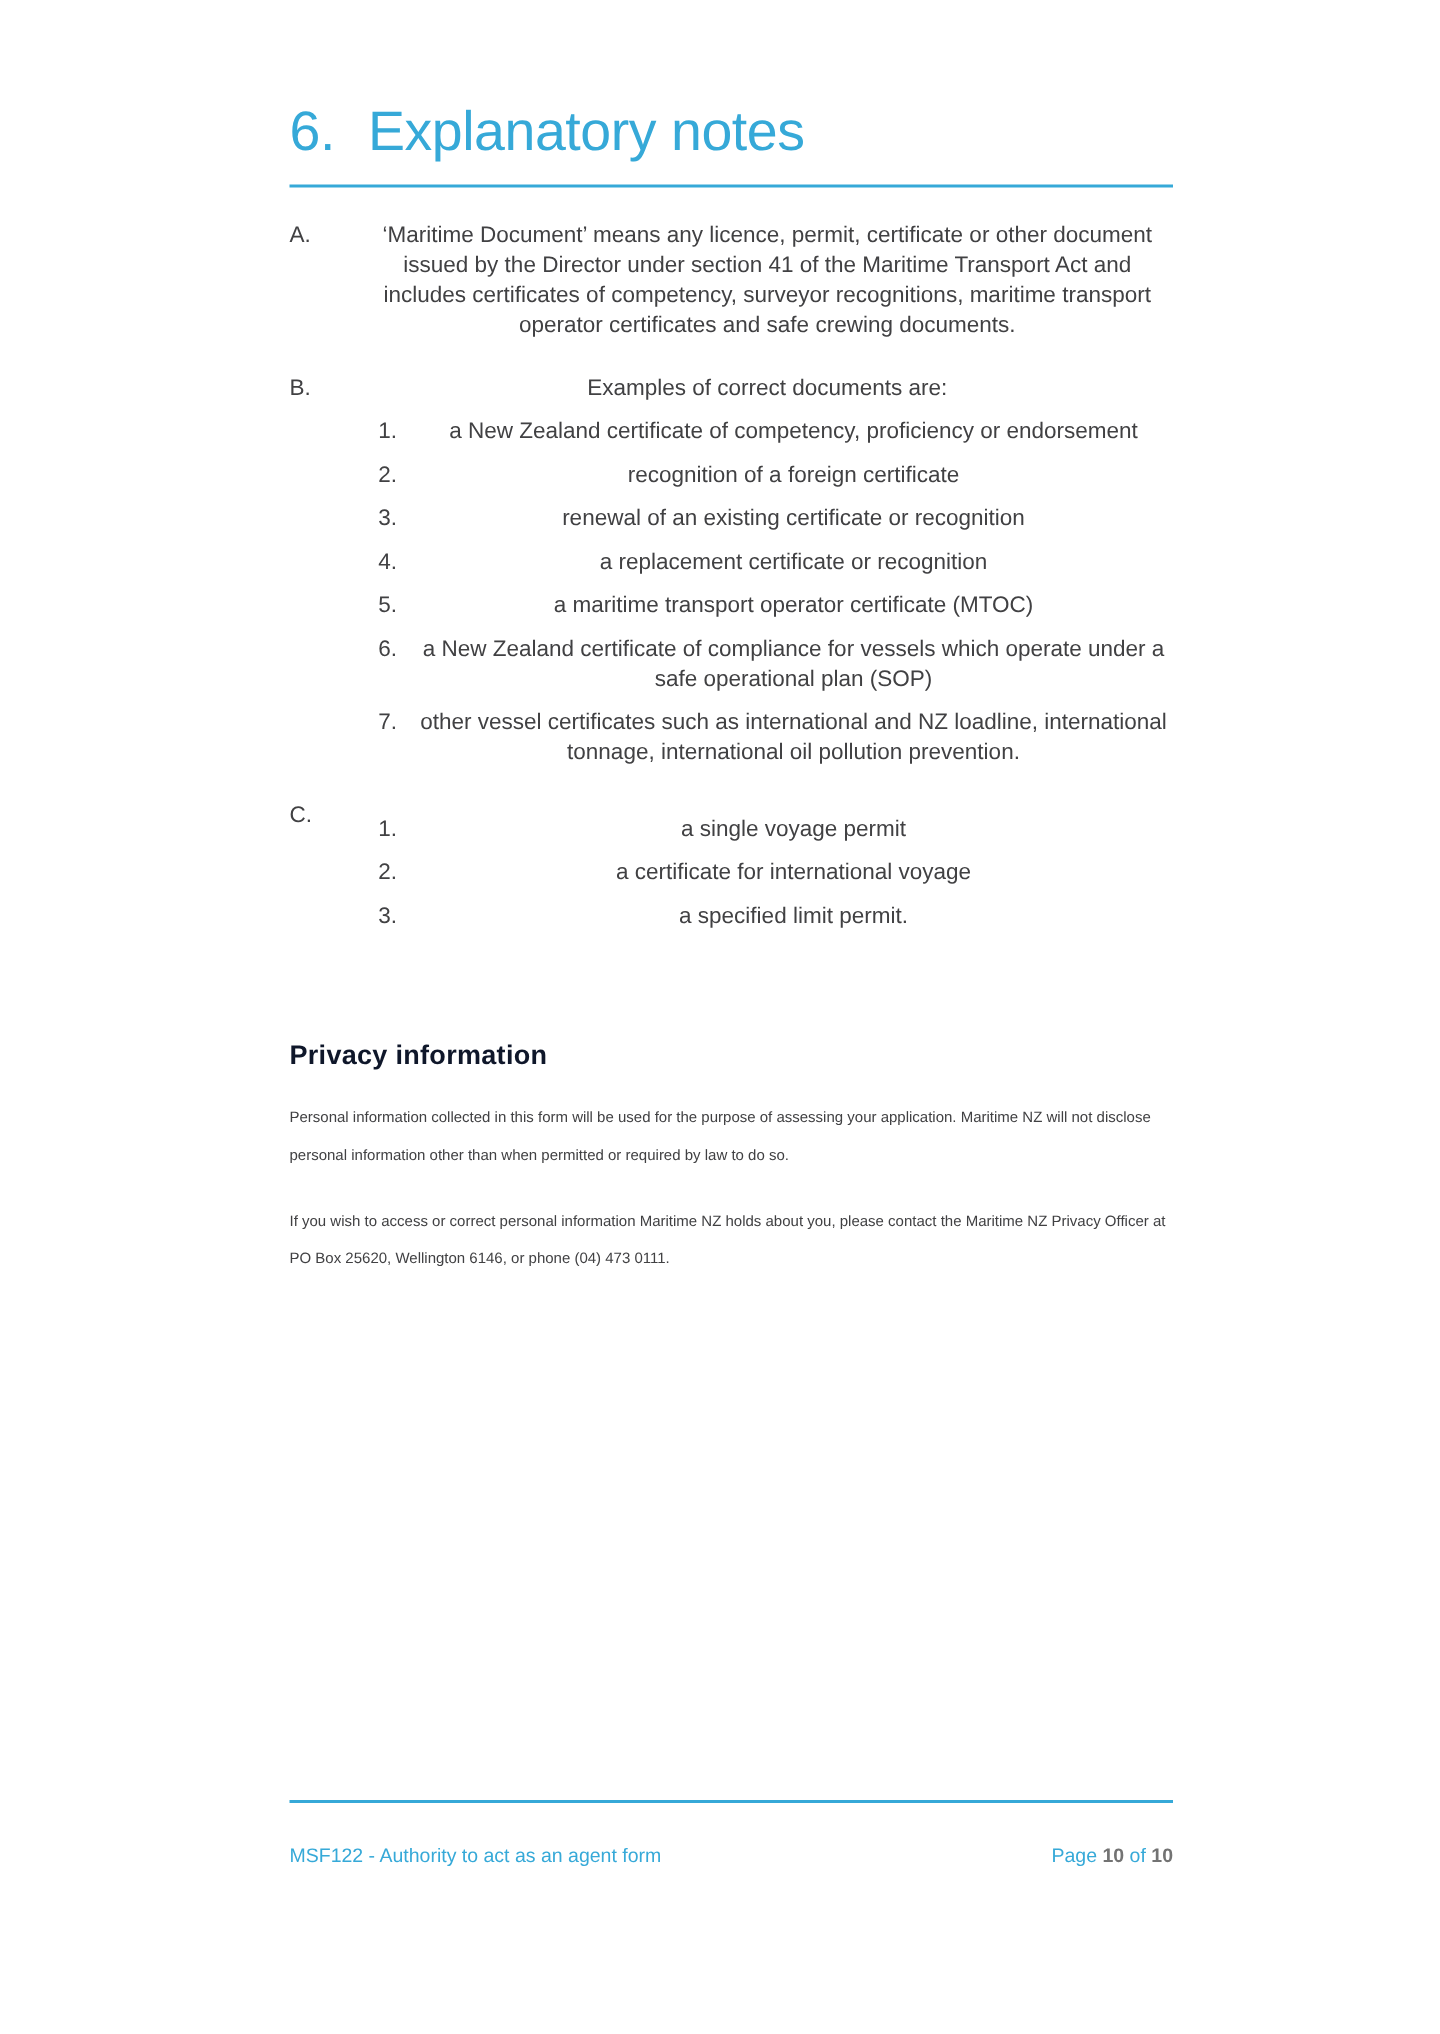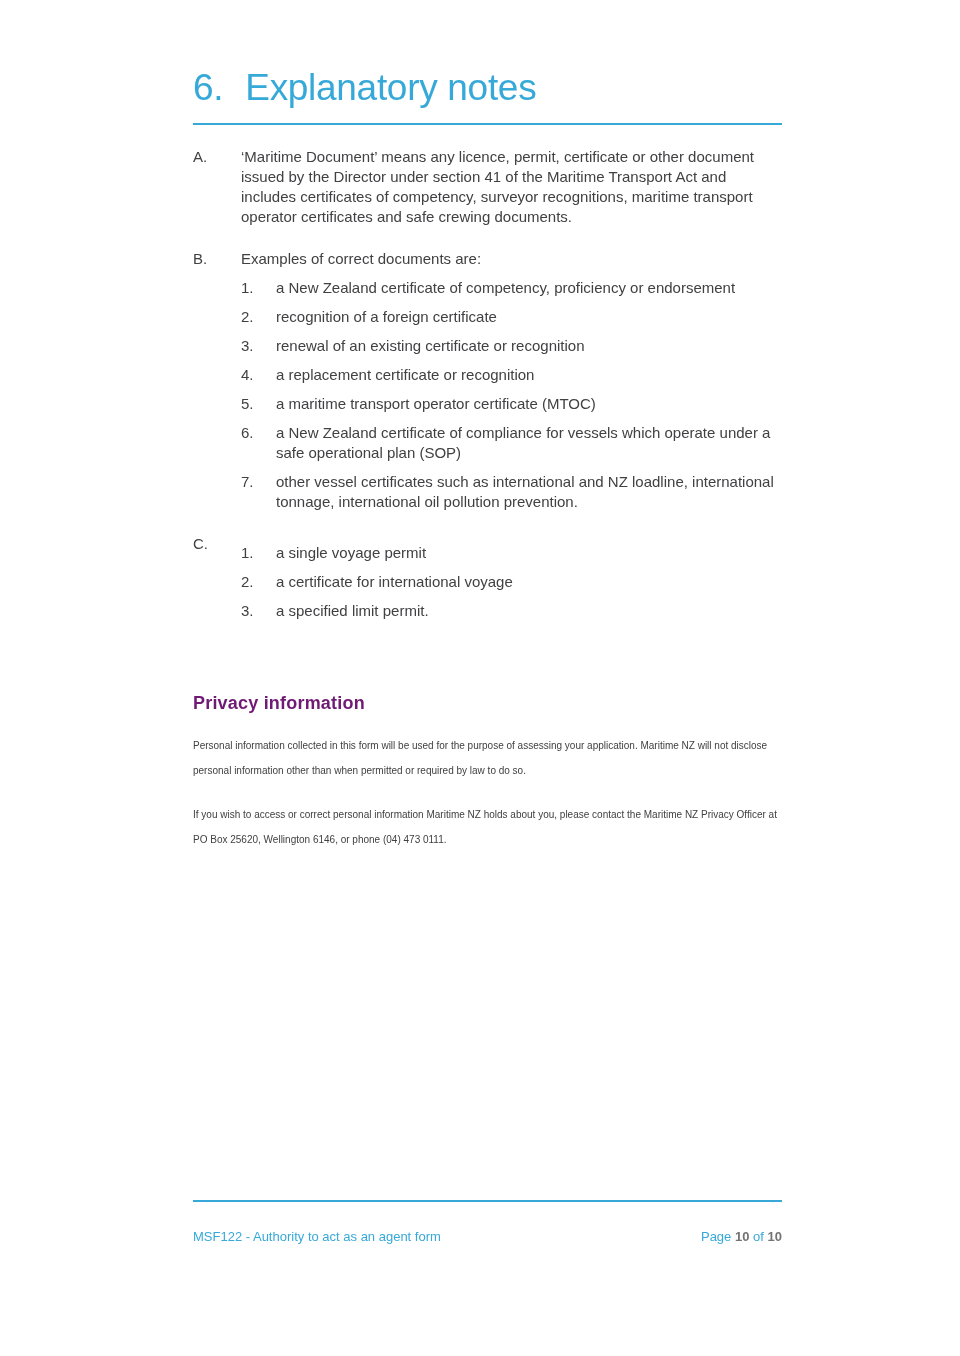--- a/index.html
+++ b/index.html
@@ -41,41 +41,42 @@
     margin-top: 22px;
     font-size: 15px;
     line-height: 20px;
   }
   .note-label {
     flex: 0 0 48px;
     width: 48px;
   }
   .note-body {
     flex: 1;
+    text-align: center;
   }
   .note-text {
     margin: 0;
   }
   .sub-item {
     display: flex;
     margin-top: 9px;
   }
   .sub-num {
     flex: 0 0 35px;
     width: 35px;
   }
   .sub-text {
     flex: 1;
   }
   .privacy {
     margin-top: 72px;
   }
   .privacy-heading {
     margin: 0;
-    color: #701a75;
+    color: #0f172a;
     font-size: 18px;
     font-weight: 700;
     letter-spacing: 0.2px;
   }
   .privacy-para {
     margin: 19px 0 0 0;
     font-size: 10px;
     line-height: 25px;
     max-width: 740px;
   }

